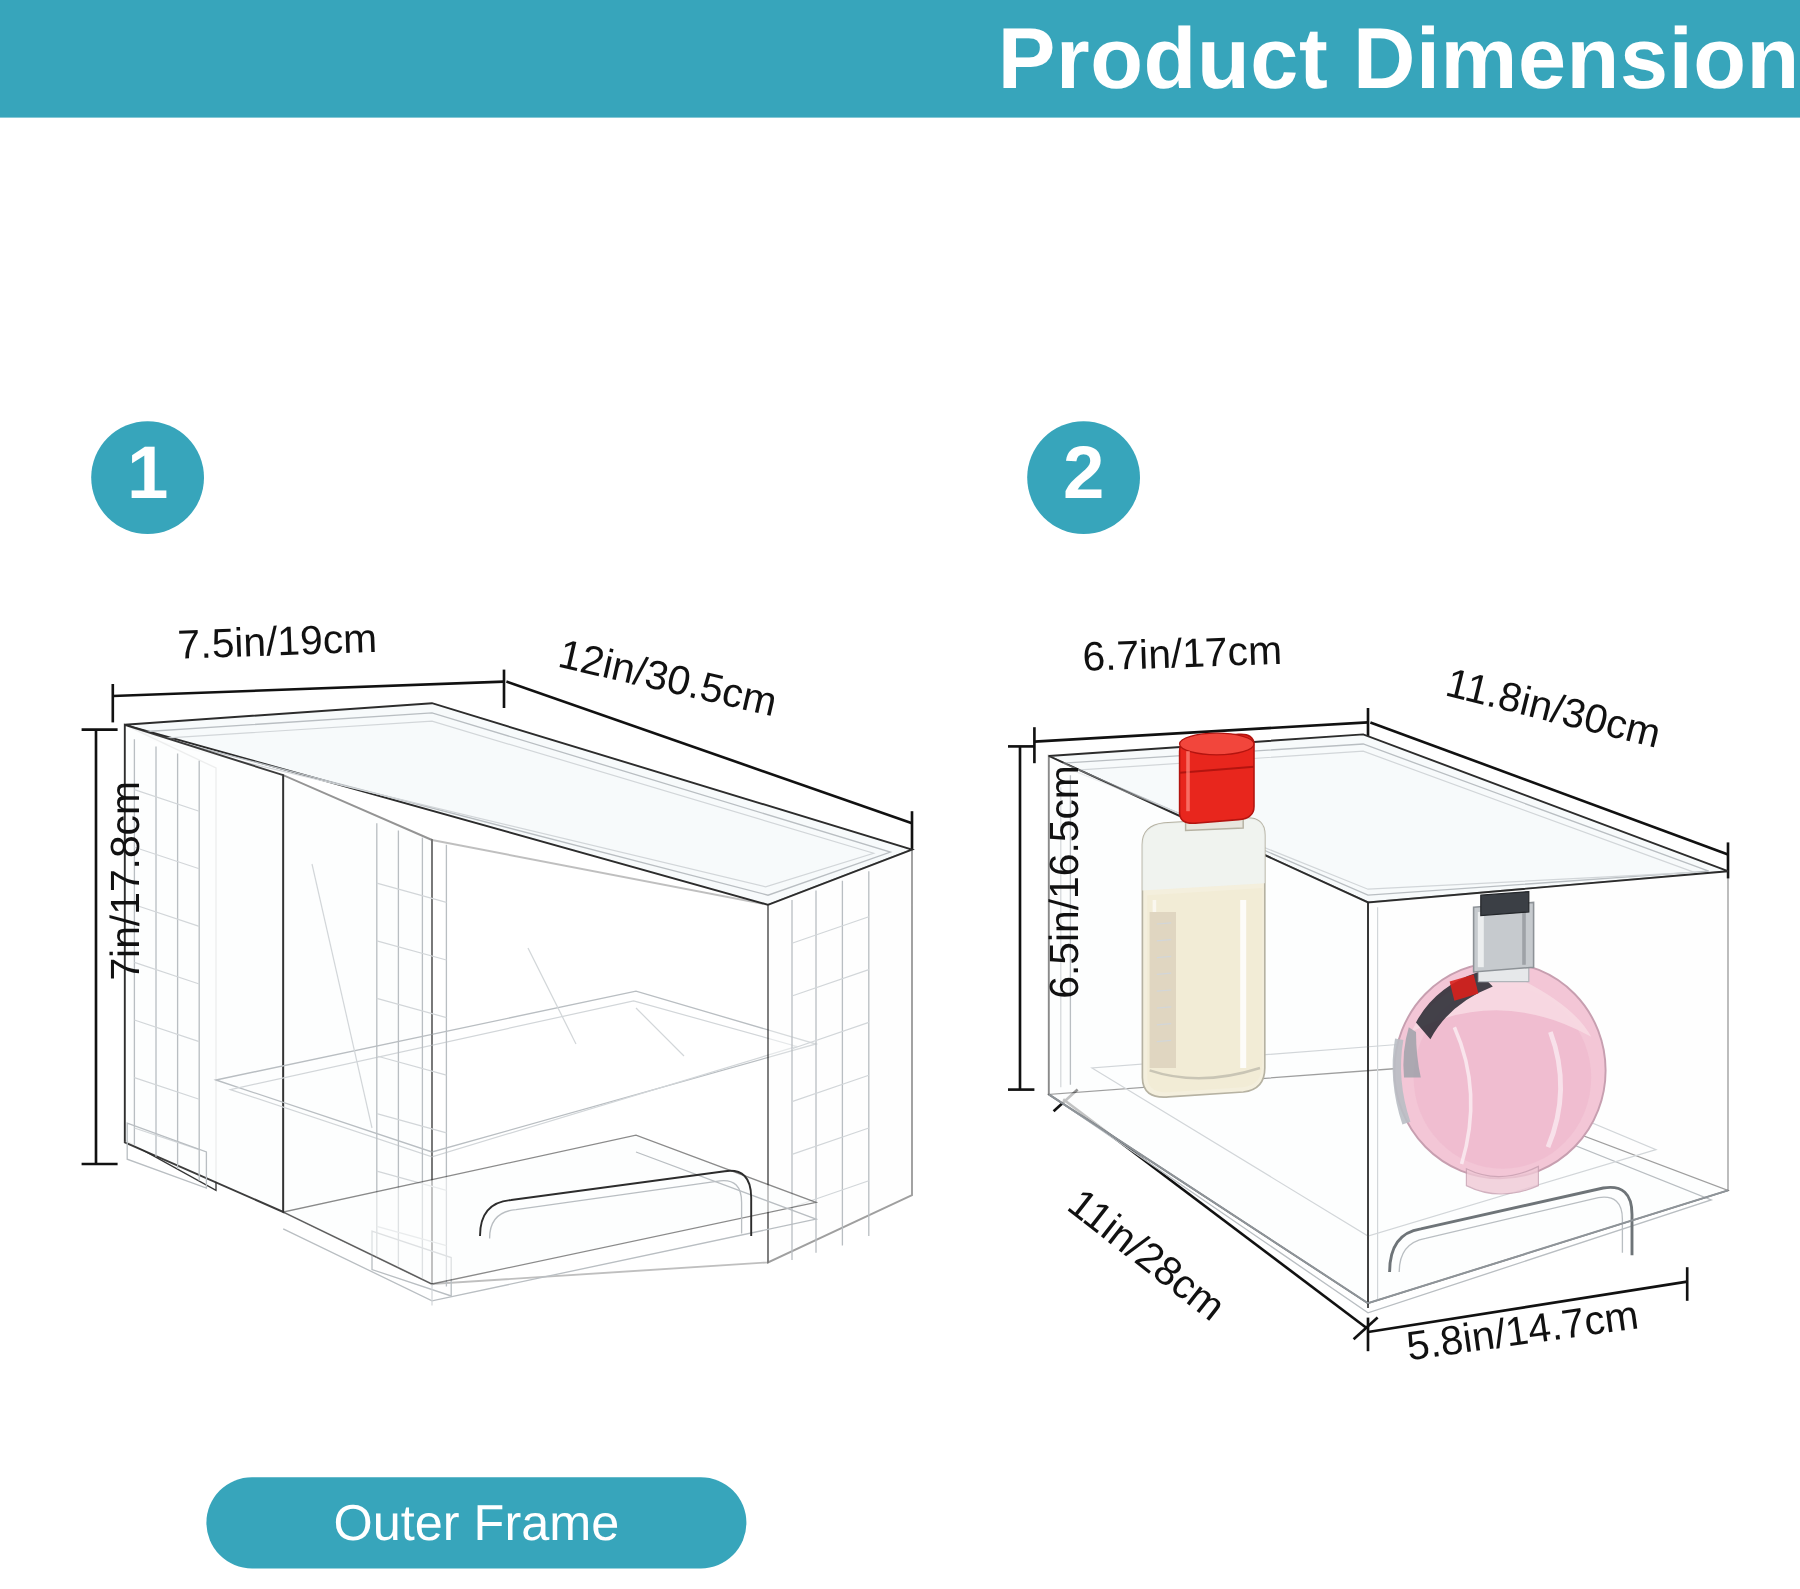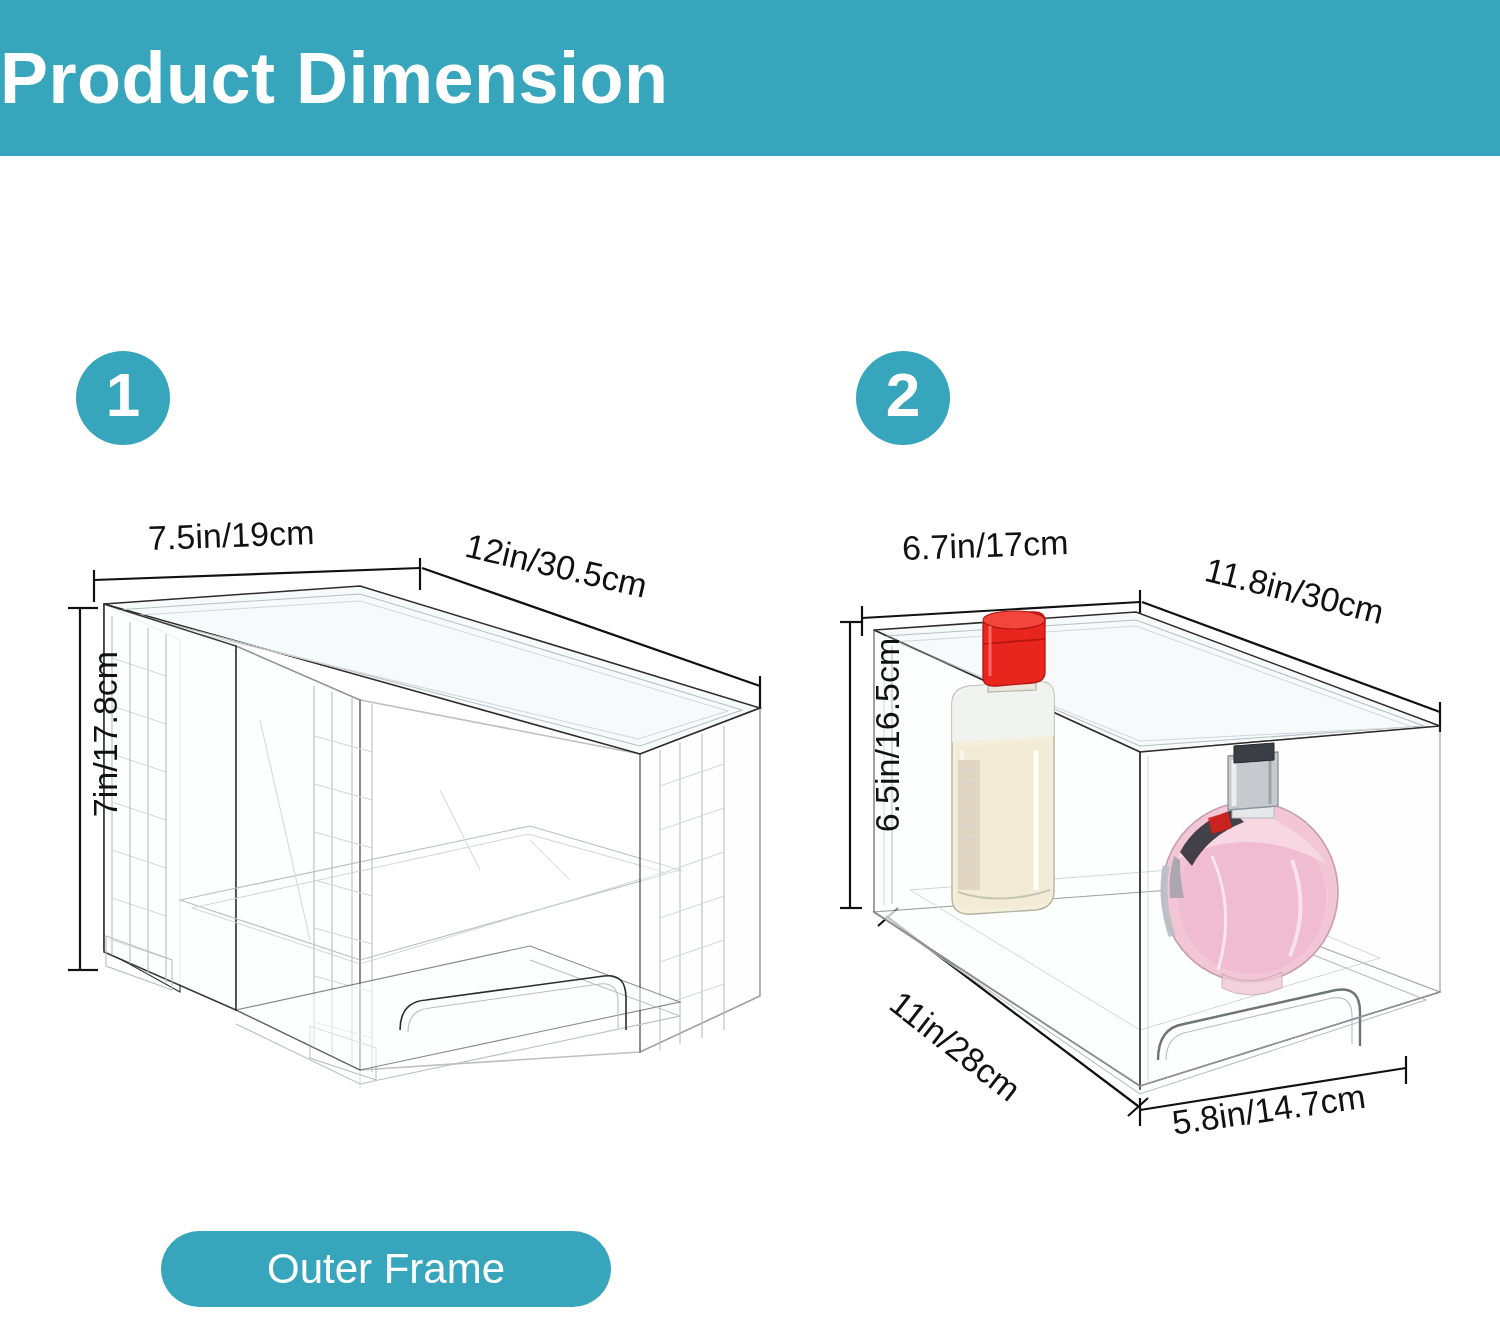--- a/index.html
+++ b/index.html
@@ -6,23 +6,23 @@
   html,body{margin:0;padding:0;background:#fff;}
   body{
     width:1500px;height:1324px;
     font-family:"Liberation Sans","DejaVu Sans",sans-serif;
     overflow:hidden;position:relative;
   }
   .page{position:relative;width:1500px;height:1324px;background:#ffffff;}
 
   
   .header{
-    position:absolute;left:0;top:0;width:1500px;height:156px;
+    position:absolute;left:0;top:0;width:1500px;height:98px;
     background:#37a5bb;
-    display:flex;align-items:center;justify-content:flex-start;
+    display:flex;align-items:center;justify-content:flex-end;
   }
   .header-title{
     color:#ffffff;font-size:72px;font-weight:bold;letter-spacing:0.5px;
     line-height:1;font-family:"Liberation Sans","DejaVu Sans",sans-serif;
   }
 
   
   .badge{
     position:absolute;width:94px;height:94px;border-radius:50%;
     background:#37a5bb;color:#fff;
@@ -32,21 +32,21 @@
   .badge span{display:block;transform:translateY(-3px);}
   #badge-1{left:76px;top:351px;}
   #badge-2{left:856px;top:351px;}
 
   
   .pill{
     position:absolute;height:76px;border-radius:38px;background:#37a5bb;
     display:flex;align-items:center;justify-content:center;
     color:#fff;font-size:42px;line-height:1;
   }
-  #pill-outer{left:161px;top:1231px;width:450px;}
+  #pill-outer{left:172px;top:1231px;width:450px;}
   #pill-inner{left:950px;top:1231px;width:430px;}
 
   
   .dim{
     position:absolute;color:#111;
     font-size:34px;line-height:1;white-space:nowrap;
     font-family:"Liberation Sans","DejaVu Sans",sans-serif;
   }
 
   

